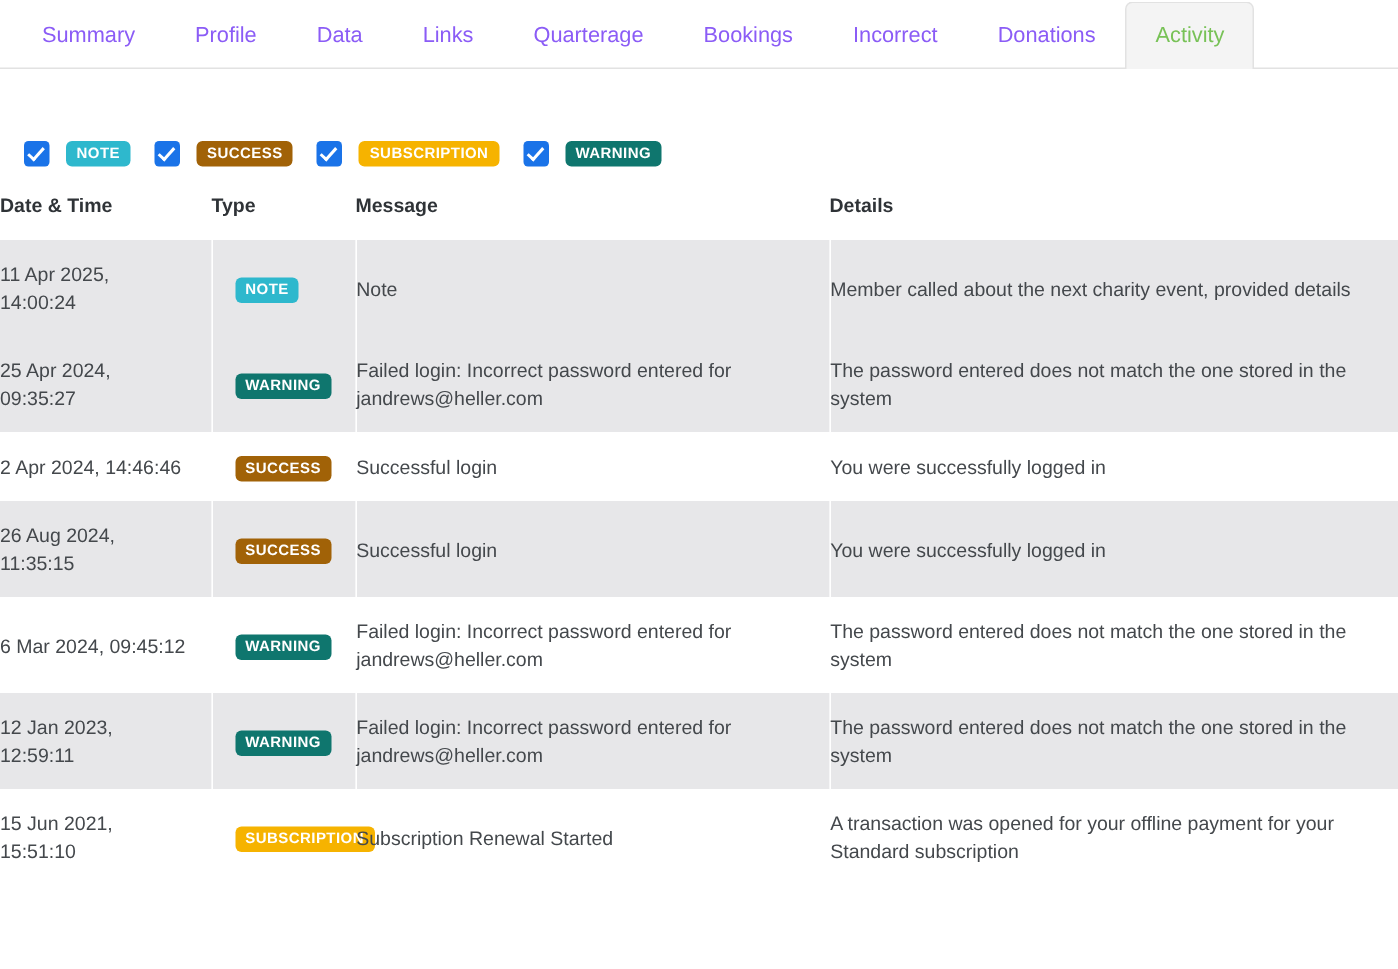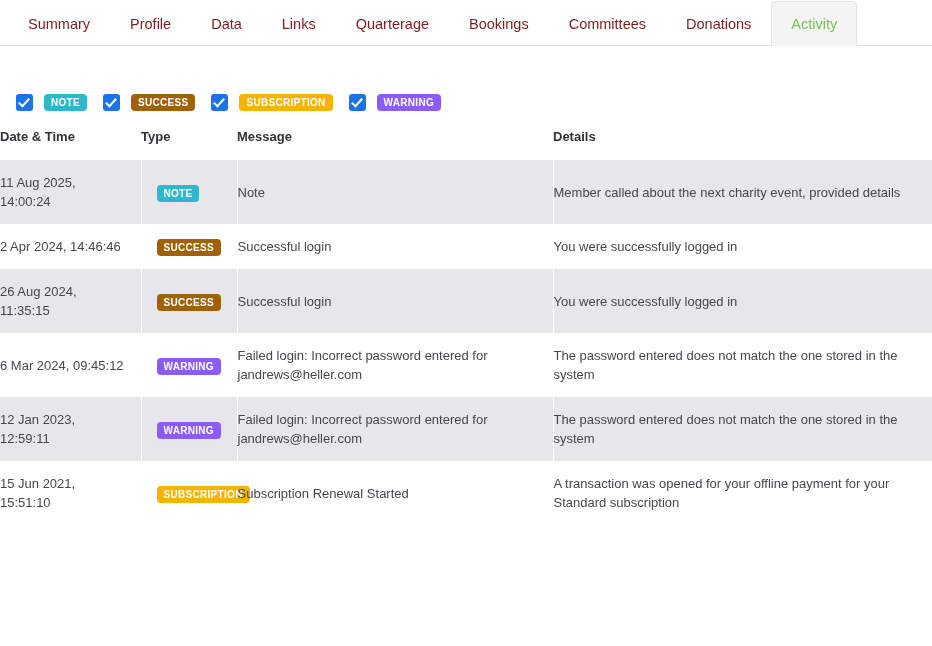--- a/index.html
+++ b/index.html
@@ -26,21 +26,21 @@
     height: 1px;
     background: #e2e2e2;
   }
   .tab {
     position: relative;
     z-index: 2;
     height: 45px;
     line-height: 45px;
     padding: 0 19px;
     font-size: 14.5px;
-    color: #7f1d1d;
+    color: #8b5cf6;
     white-space: nowrap;
     cursor: pointer;
     border: 1px solid transparent;
     border-bottom: none;
     border-radius: 5px 5px 0 0;
   }
   .tab.active {
     background: #f4f4f4;
     border-color: #e2e2e2;
     color: #78c257;
@@ -83,21 +83,21 @@
     font-size: 10px;
     font-weight: bold;
     letter-spacing: 0.3px;
     color: #ffffff;
     line-height: 11px;
     white-space: nowrap;
   }
   .badge.note        { background: #2eb8cd; }
   .badge.success     { background: #a16207; }
   .badge.subscription{ background: #f6b300; }
-  .badge.warning     { background: #8b5cf6; }
+  .badge.warning     { background: #0f766e; }
 
   
   table.activity {
     width: 932px;
     border-collapse: collapse;
     table-layout: fixed;
     font-size: 13px;
   }
   table.activity col.c-date { width: 141px; }
   table.activity col.c-type { width: 96px; }
@@ -139,21 +139,21 @@
 </head>
 <body>
 
 <nav class="tabbar" id="tabbar">
     <div class="tab">Summary</div>
     <div class="tab">Profile</div>
     <div class="tab">Data</div>
     <div class="tab">Links</div>
     <div class="tab">Quarterage</div>
     <div class="tab">Bookings</div>
-    <div class="tab">Committees</div>
+    <div class="tab">Incorrect</div>
     <div class="tab">Donations</div>
     <div class="tab active">Activity</div>
   </nav>
 
 <div class="filters" id="filters">
     <div class="filter-group">
       <div class="cbox"></div>
       <span class="badge note">NOTE</span>
     </div>
     <div class="filter-group">
@@ -180,24 +180,30 @@
   <thead>
     <tr>
       <th class="h-date">Date &amp; Time</th>
       <th class="h-type">Type</th>
       <th class="h-msg">Message</th>
       <th class="h-det">Details</th>
     </tr>
   </thead>
   <tbody id="tbody">
       <tr class="stripe">
-        <td class="c-date">11 Aug 2025, 14:00:24</td>
+        <td class="c-date">11 Apr 2025, 14:00:24</td>
         <td class="c-type"><span class="badge note">NOTE</span></td>
         <td class="c-msg">Note</td>
         <td class="c-det">Member called about the next charity event, provided details</td>
+      </tr>
+      <tr class="stripe">
+        <td class="c-date">25 Apr 2024, 09:35:27</td>
+        <td class="c-type"><span class="badge warning">WARNING</span></td>
+        <td class="c-msg">Failed login: Incorrect password entered for jandrews@heller.com</td>
+        <td class="c-det">The password entered does not match the one stored in the system</td>
       </tr>
       <tr class="plain">
         <td class="c-date">2 Apr 2024, 14:46:46</td>
         <td class="c-type"><span class="badge success">SUCCESS</span></td>
         <td class="c-msg">Successful login</td>
         <td class="c-det">You were successfully logged in</td>
       </tr>
       <tr class="stripe">
         <td class="c-date">26 Aug 2024, 11:35:15</td>
         <td class="c-type"><span class="badge success">SUCCESS</span></td>

